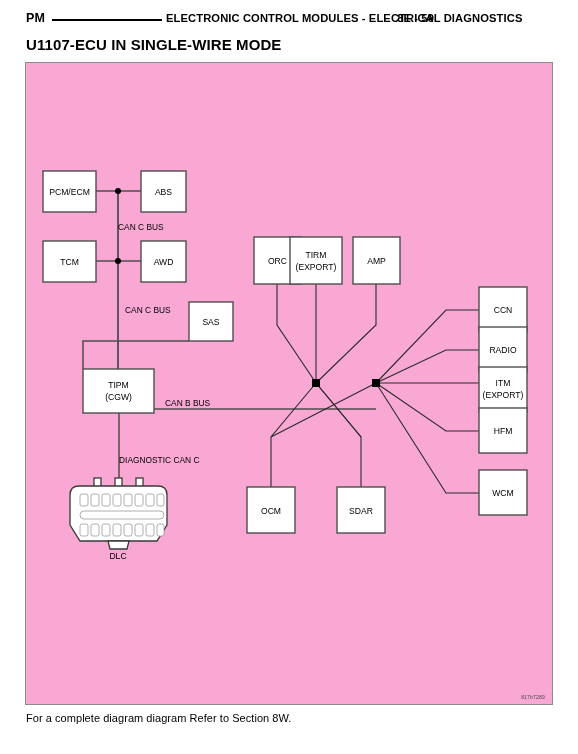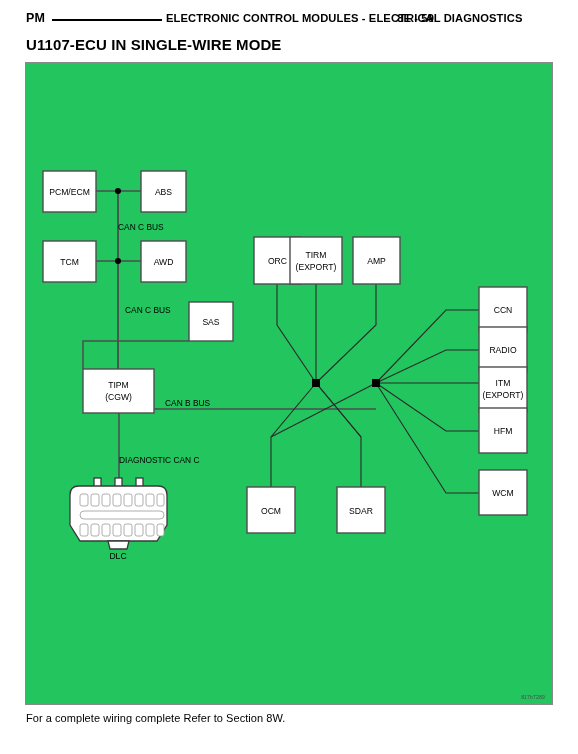--- a/index.html
+++ b/index.html
@@ -71,21 +71,21 @@
 
   
   .figure-frame {
     position: absolute;
     left: 25px;
     top: 62px;
     width: 528px;
     height: 643px;
     border: 1px solid #8a8a8a;
     box-sizing: border-box;
-    background: #22c55e;
+    background: #f9a8d4;
   }
   .figure-id {
     position: absolute;
     right: 7px;
     bottom: 4px;
     font-size: 5px;
     color: #4a4a4a;
     font-family: "Liberation Sans", sans-serif;
     letter-spacing: 0.2px;
   }
@@ -342,14 +342,14 @@
         <rect class="dlc-pin" x="131" y="461" width="7" height="12" rx="2"></rect>
       </g>
       <text class="dlc-label" x="92" y="496">DLC</text>
     </g>
   </svg>
 
   <div class="figure-id">817b7289</div>
 </div>
 
 <div class="footer-note">
-  <span>For a complete wiring complete </span><b>Refer to Section 8W</b><span>.</span>
+  <span>For a complete diagram diagram </span><b>Refer to Section 8W</b><span>.</span>
 </div>
 
 </body></html>

